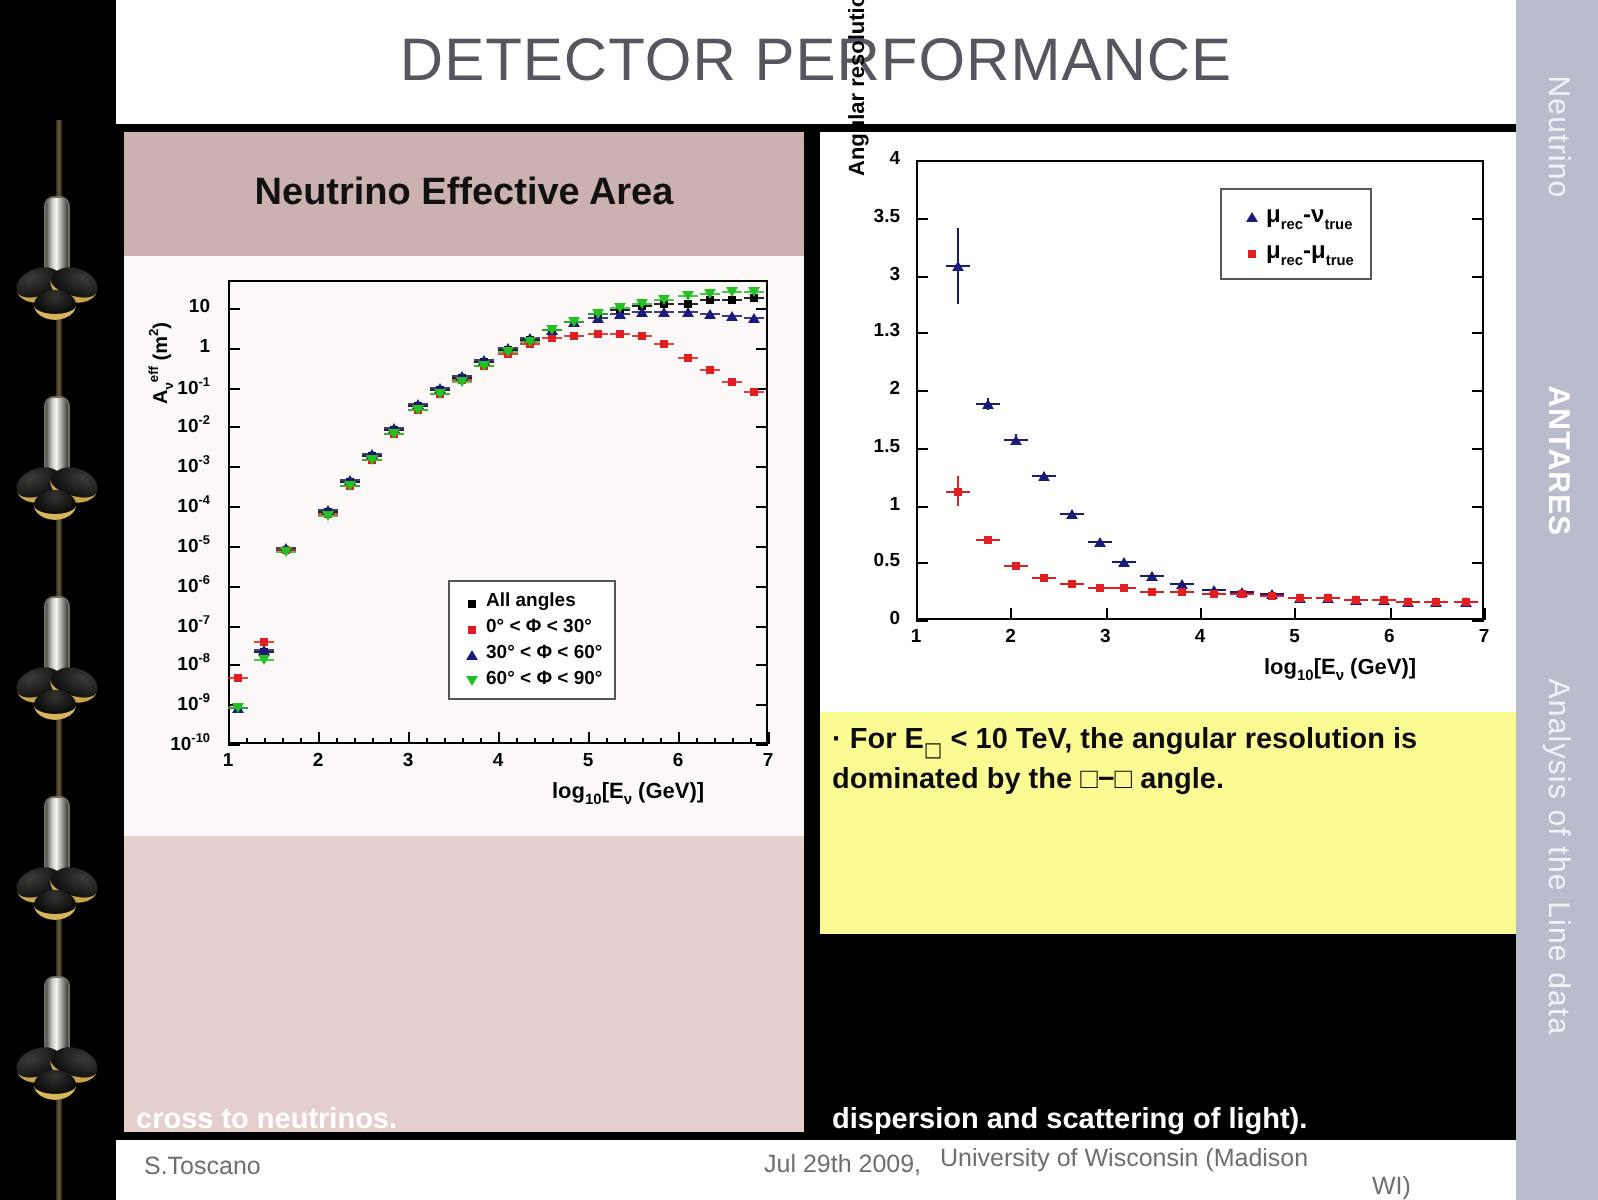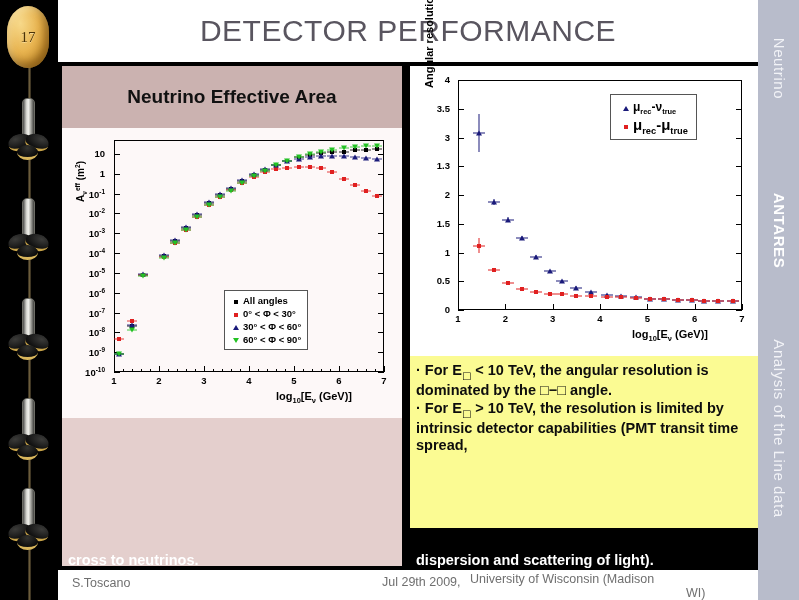--- a/index.html
+++ b/index.html
@@ -111,21 +111,21 @@
 
   .panel-plotwrap { background:#ffffff; }
   #plot-left-wrap  { height:290px; background:#fdf8f8; }
   #plot-right-wrap { height:290px; background:#ffffff; }
 
   .panel-body {
     padding:6px 8px 0 6px; font-size:14.5px; font-weight:bold;
     line-height:1.22; color:#0d0d0d;
   }
   #body-left  { background:#e4cfcd; height:148px; }
-  #body-right { background:#fbfb93; height:172px; }
+  #body-right { background:#fbfb93; height:111px; }
   .bullet-line { margin:0; }
   sub { font-size:.68em; }
   .boxglyph { font-family:"DejaVu Sans", sans-serif; }
 
   
   .overflow-text {
     position:absolute; font-size:14.5px; font-weight:bold; color:#ffffff;
     line-height:1.22;
   }
   #ovf-left  { left:68px; top:552px; }
@@ -173,23 +173,20 @@
   .tri { width:0; height:0; border-left:3px solid transparent;
          border-right:3px solid transparent; }
   .errbar-h { position:absolute; height:1px; transform:translateY(-50%); }
   .errbar-v { position:absolute; width:1px; transform:translateX(-50%); }
 </style>
 </head>
 <body>
 
 <div id="left-strip">
   <div class="line-cable"></div>
-  <div class="buoy">
-    <span class="buoy-num">17</span>
-  </div>
   <div class="storey" style="top:98px;">
     <div class="st-tube"></div>
       <div class="st-omL"></div>
       <div class="st-omR"></div>
       <div class="st-omB"></div>
   </div>
   <div class="storey" style="top:198px;">
     <div class="st-tube"></div>
       <div class="st-omL"></div>
       <div class="st-omR"></div>
@@ -679,28 +676,27 @@
         <div class="errbar-v" style="left: 322.533px; top: 234.8px; height: 1.15px; background: rgb(224, 32, 32);"></div>
         <div class="errbar-h" style="left: 316.533px; top: 235.375px; width: 12px; background: rgb(224, 32, 32);"></div>
         <div class="pt sq" style="background: rgb(224, 32, 32); left: 322.533px; top: 235.375px;"></div>
         <div class="legendbox" style="left: 200px; top: 28px; padding: 4px 8px;">
           <div class="leg-row" style="height: 18px;">
             <span class="leg-mk"><div class="pt tri" style="border-bottom: 5px solid rgb(26, 26, 122); position: relative; display: inline-block; transform: none; left: 0px; top: 0px;"></div></span>
             <span class="leg-tx" style="font-size: 12px;">μ<sub style="font-size:.62em">rec</sub>-ν<sub style="font-size:.62em">true</sub></span>
           </div>
           <div class="leg-row" style="height: 18px;">
             <span class="leg-mk"><div class="pt sq" style="background: rgb(224, 32, 32); position: relative; display: inline-block; transform: none; left: 0px; top: 0px;"></div></span>
-            <span class="leg-tx" style="font-size: 15px;">μ<sub style="font-size:.62em">rec</sub>-μ<sub style="font-size:.62em">true</sub></span>
+            <span class="leg-tx" style="font-size: 12px;">μ<sub style="font-size:.62em">rec</sub>-μ<sub style="font-size:.62em">true</sub></span>
           </div>
         </div>
       </div>
   </div>
   <div class="panel-body" id="body-right">
     <p class="bullet-line"><span>· For E</span><sub class="boxglyph">□</sub><span> &lt; 10 TeV, the angular resolution is dominated by the □−□ angle.</span></p>
-    <p class="bullet-line"><span>· For E</span><sub class="boxglyph">□</sub><span> &gt; 10 TeV, the resolution is limited by intrinsic detector capabilities (PMT transit time spread,</span></p>
   </div>
 </div>
 <div class="overflow-text" id="ovf-right">dispersion and scattering of light).</div>
 
 <span class="footer-txt" id="foot-author">S.Toscano</span>
 <span class="footer-txt" id="foot-date">Jul 29th 2009,</span>
 <span class="footer-txt" id="foot-inst">University of Wisconsin (Madison</span>
 <span class="footer-txt" id="foot-inst2">WI)</span>
 
 </body></html>

